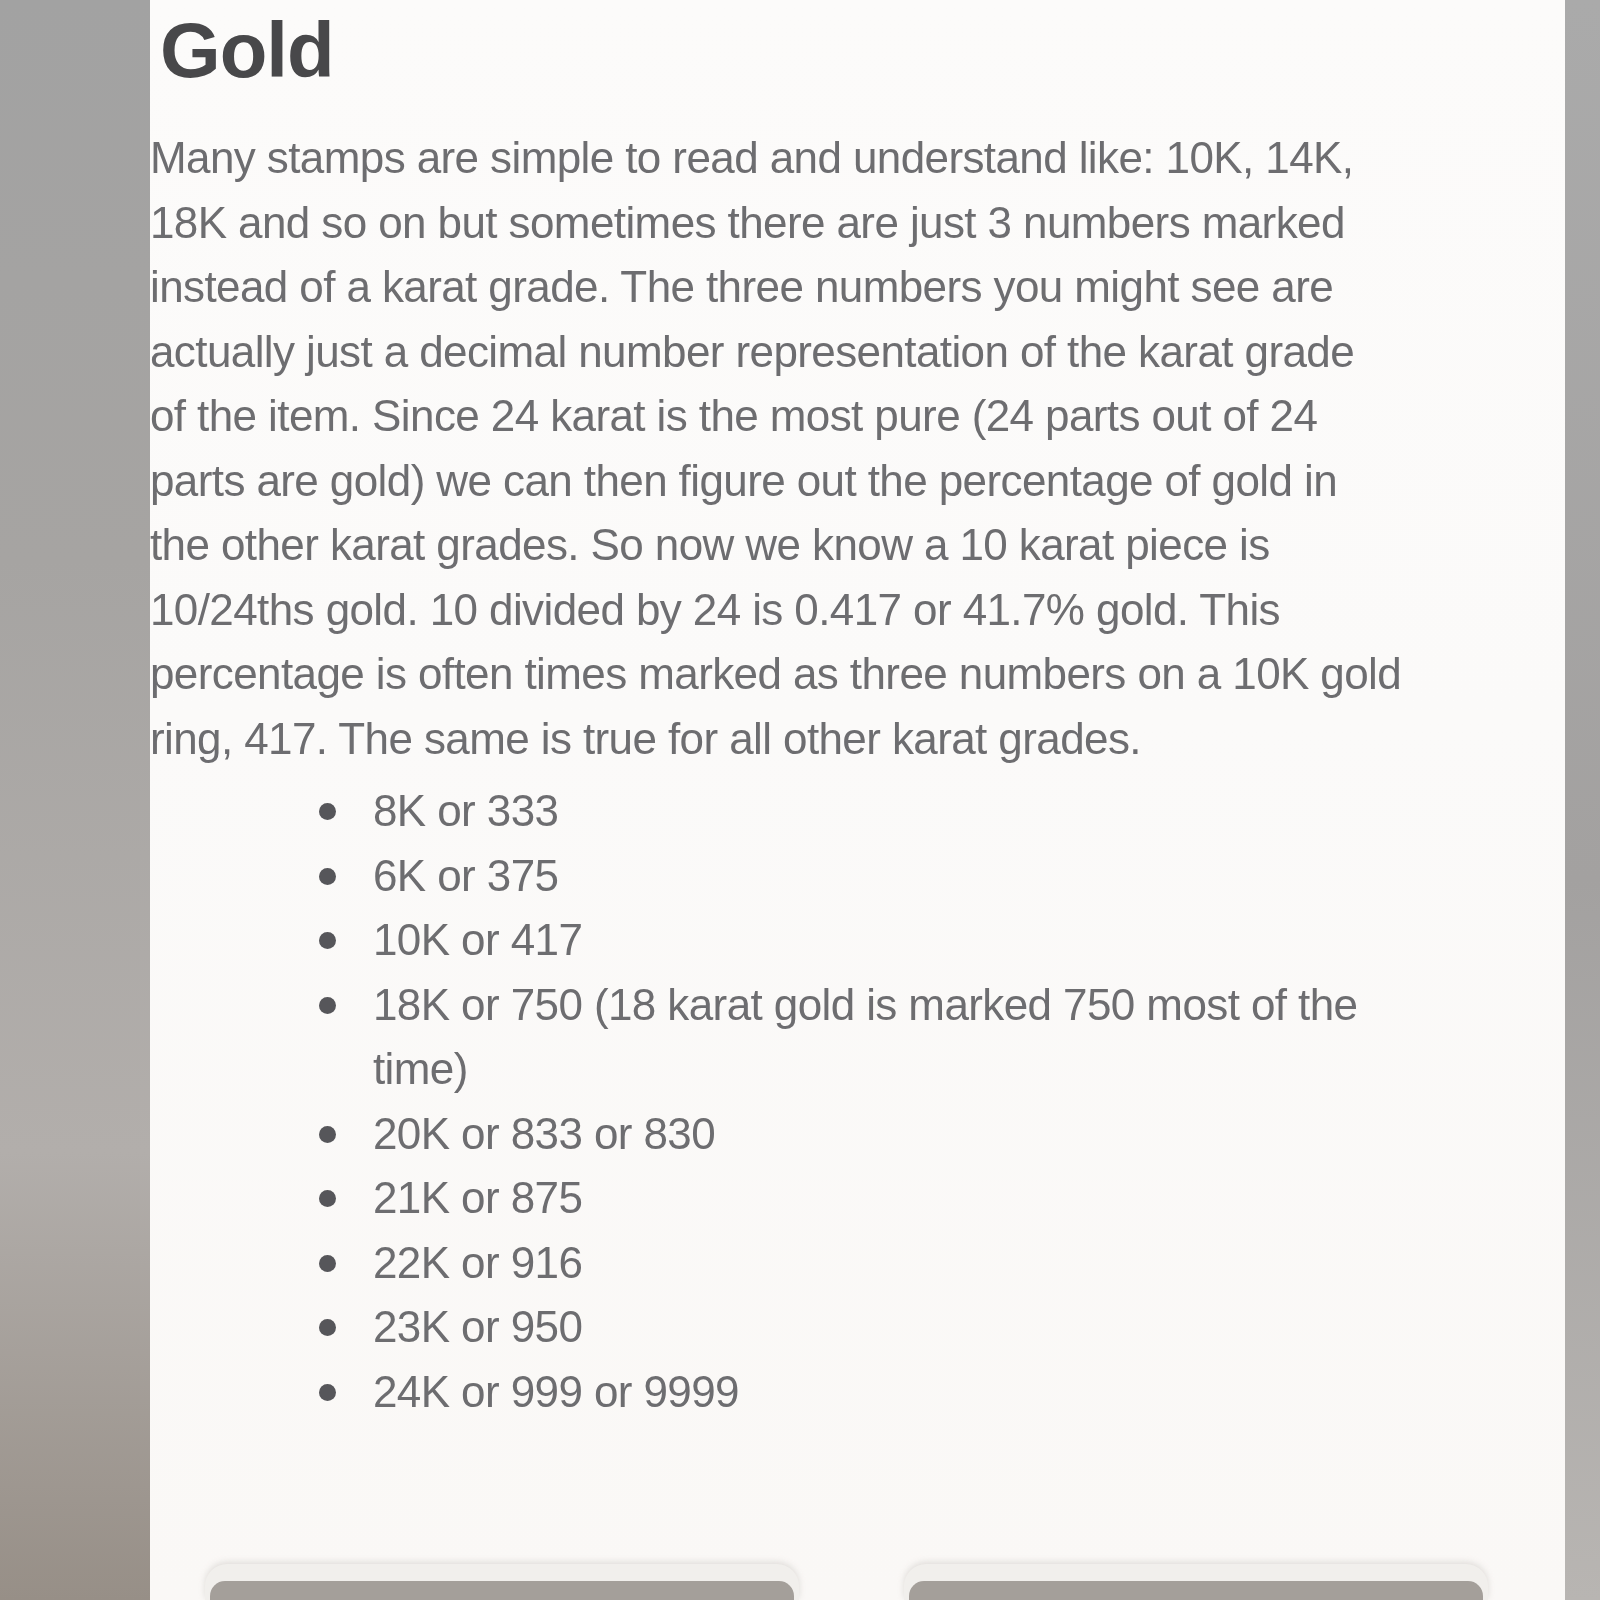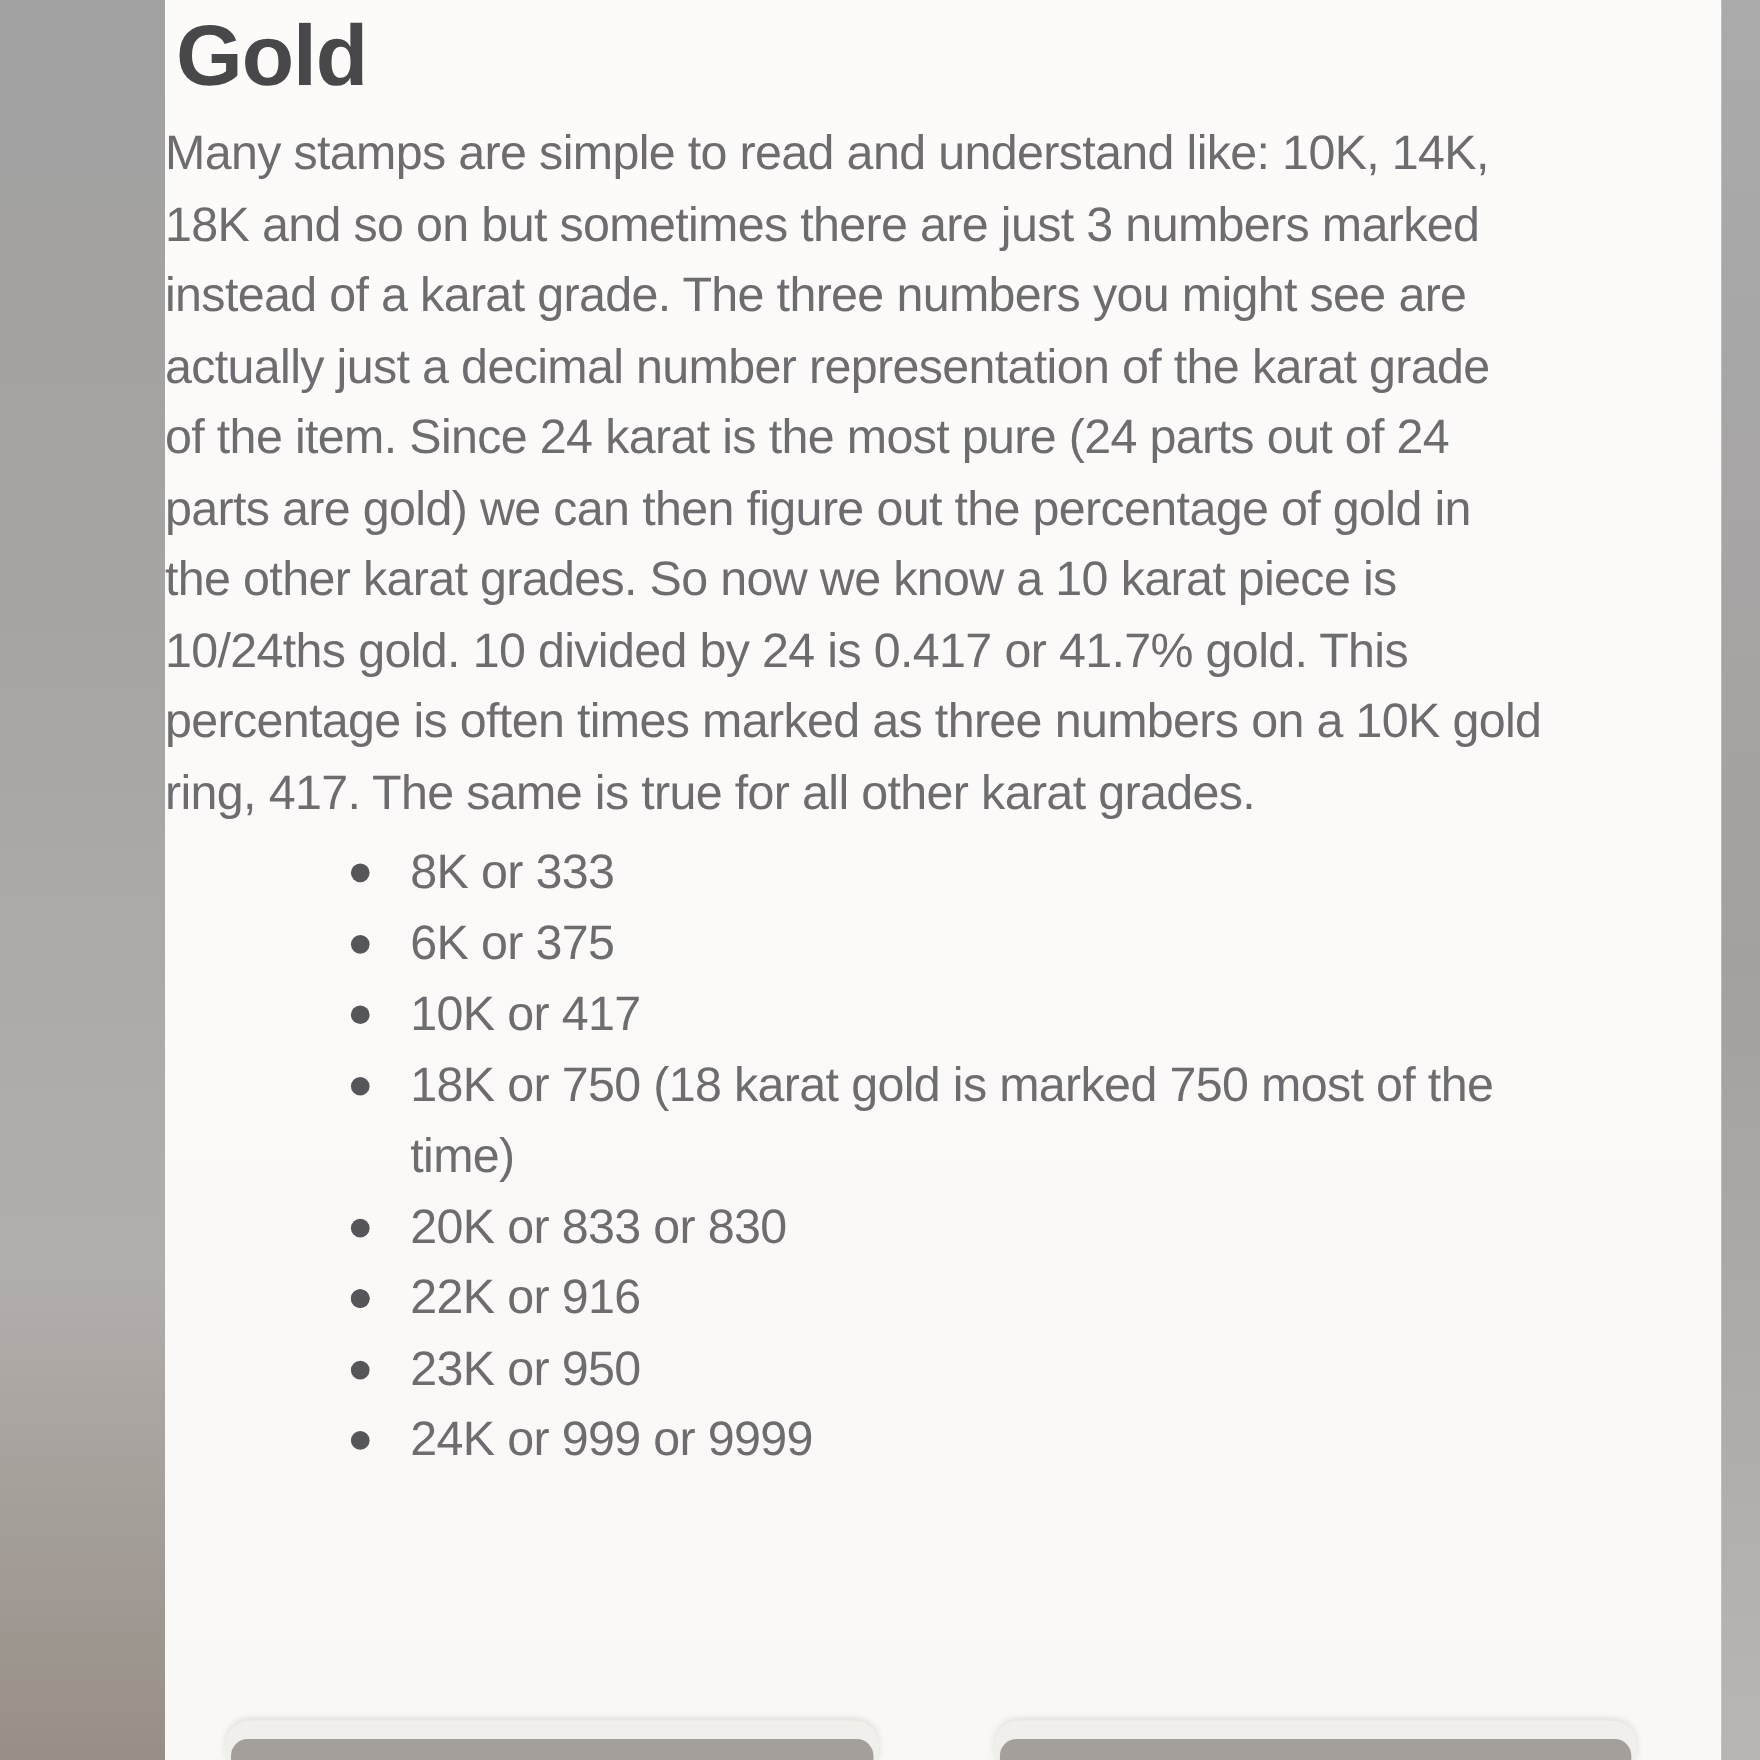--- a/index.html
+++ b/index.html
@@ -48,21 +48,21 @@
   }
   h1.page-title {
     padding: 12px 0 0 10px;
     font-size: 78px;
     line-height: 76px;
     font-weight: bold;
     letter-spacing: -1px;
     color: var(--title-color);
   }
   p.intro {
-    margin-top: 20px;
+    margin-top: 38px;
     font-size: 44px;
     line-height: 64.5px;
     letter-spacing: -0.6px;
     color: var(--body-text);
     white-space: pre-line;
   }
   ul.karat-list {
     margin-top: 8px;
     list-style: none;
     margin-left: 36px;
@@ -151,20 +151,21 @@
           <span class="dot"></span>
           <span class="li-text">18K or 750 (18 karat gold is marked 750 most of the
 time)</span>
         </li>
         <li>
           <span class="dot"></span>
           <span class="li-text">20K or 833 or 830</span>
         </li>
         <li>
           <span class="dot"></span>
+          <span class="li-text">21K or 875</span>
         </li>
         <li>
           <span class="dot"></span>
           <span class="li-text">22K or 916</span>
         </li>
         <li>
           <span class="dot"></span>
           <span class="li-text">23K or 950</span>
         </li>
         <li>

